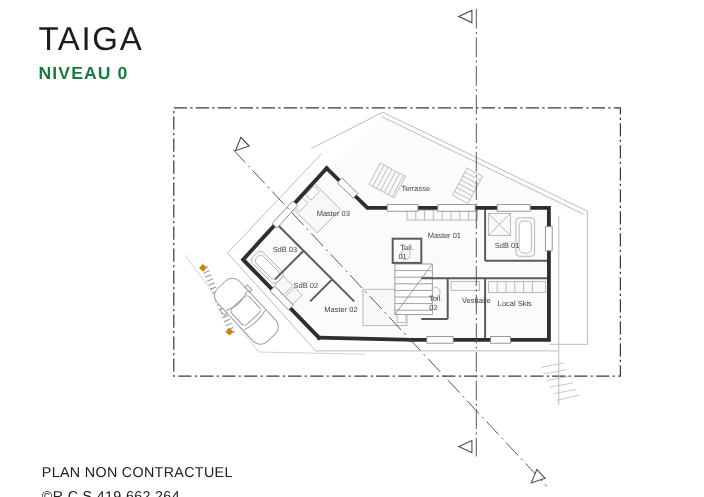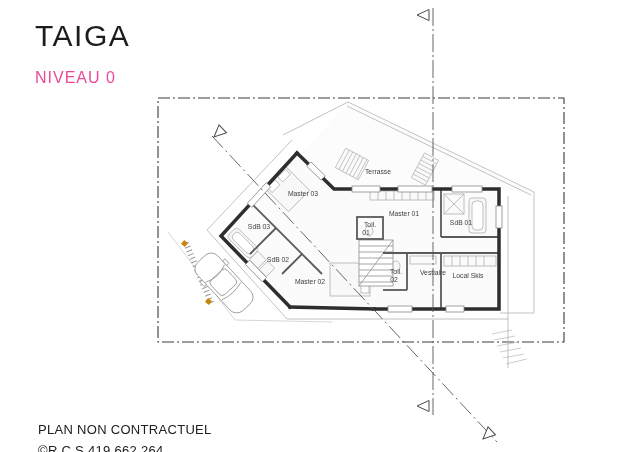--- a/index.html
+++ b/index.html
@@ -1,20 +1,20 @@
 <!DOCTYPE html>
 <html><head>
 <meta charset="utf-8">
 <style>
   html,body{margin:0;padding:0;background:#ffffff;}
   .page{position:relative;width:640px;height:452px;background:#ffffff;overflow:hidden;
         font-family:"Liberation Sans",sans-serif;}
   .hdr{position:absolute;left:35px;top:20px;}
   .title{font-size:30px;font-weight:500;letter-spacing:1.5px;color:#1c1c1c;line-height:1.05;}
-  .subtitle{font-size:16px;font-weight:400;letter-spacing:1px;color:#ec4899;margin-top:17px;}
+  .subtitle{font-size:16px;font-weight:700;letter-spacing:1px;color:#15803d;margin-top:7px;}
   .ftr{position:absolute;left:38px;top:420px;width:190px;text-align:left;
        font-size:13px;color:#202020;line-height:1.6;letter-spacing:.3px;}
   svg{position:absolute;left:0;top:0;}
   svg text{font-family:"Liberation Sans",sans-serif;fill:#3f3f3f;}
   .rl{font-size:6.8px;}
 </style>
 </head>
 <body>
 
 <div class="page">

